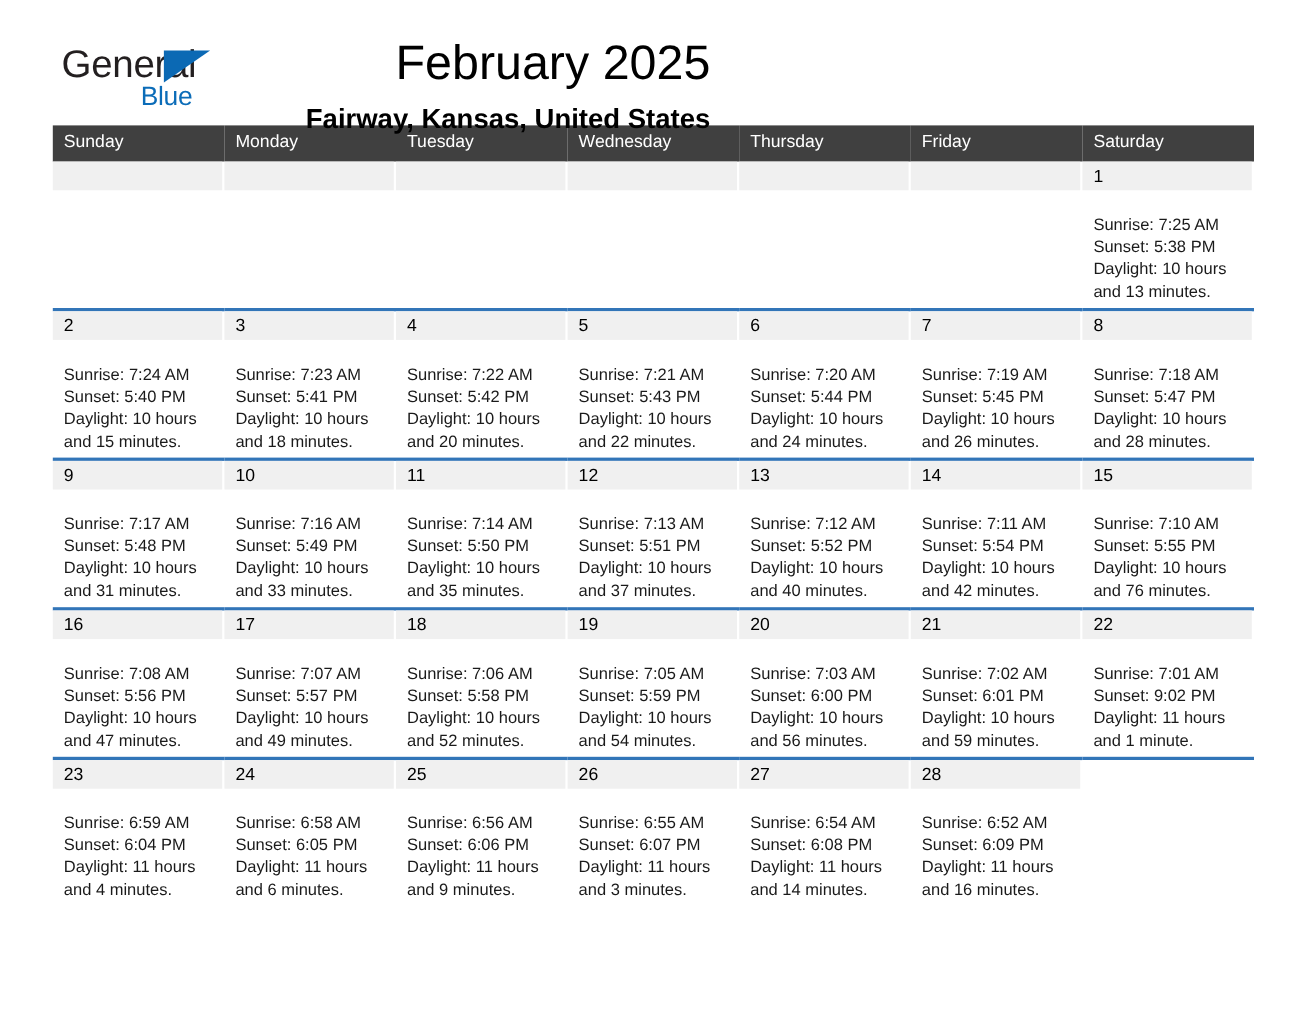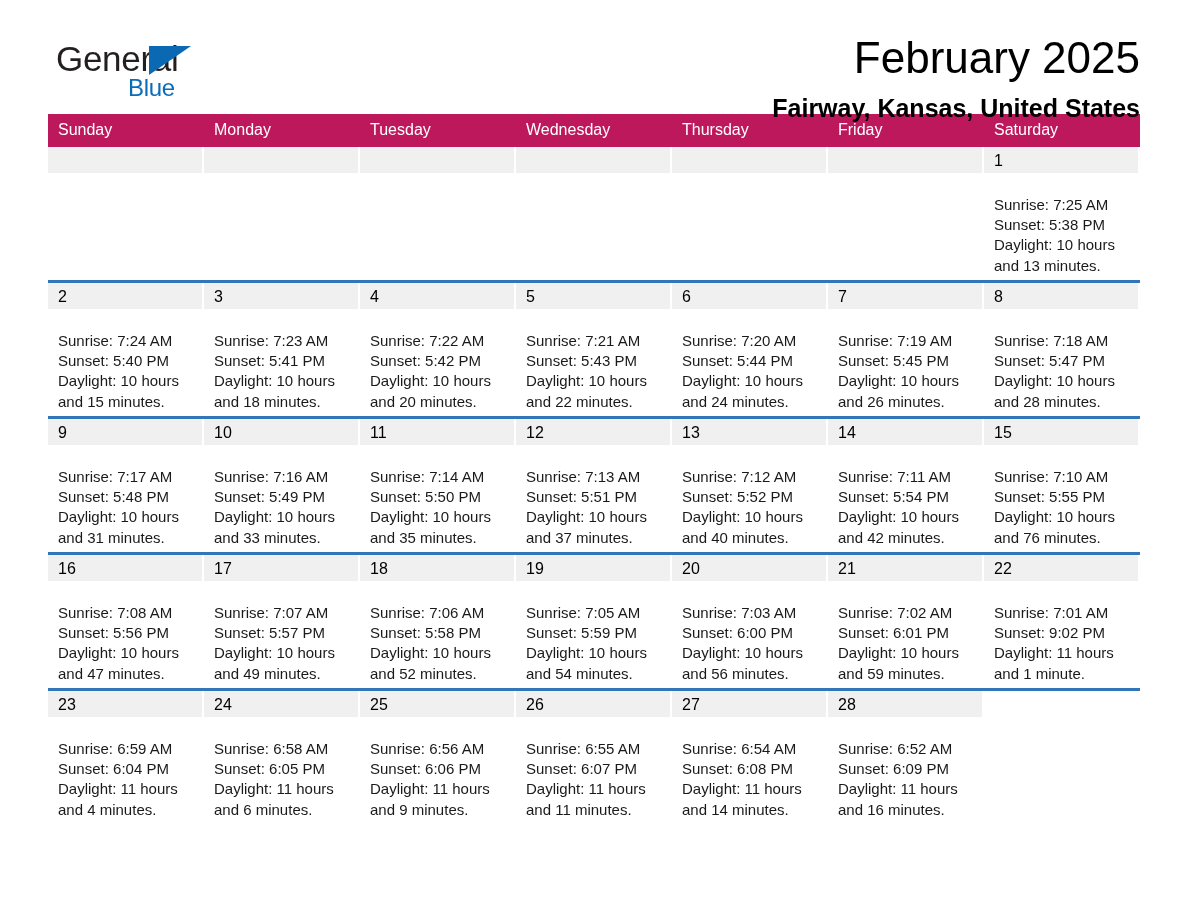--- a/index.html
+++ b/index.html
@@ -21,22 +21,20 @@
     box-sizing: border-box;
     padding: 0 48px;
   }
 
   
   .topbar {
     position: relative;
     height: 110px;
     display: flex;
     align-items: flex-start;
-    justify-content: space-between;
-    gap: 48px;
   }
   .logo {
     position: relative;
     margin-top: 40px;
     width: 230px;
     height: 70px;
   }
   .logo-general {
     position: absolute;
     left: 8px;
@@ -85,21 +83,21 @@
   }
 
   
   .calendar {
     width: 1092px;
     border-collapse: collapse;
     table-layout: fixed;
     margin-top: 4px;
   }
   .calendar th {
-    background: #be185d;
+    background: #404040;
     color: #ffffff;
     font-weight: normal;
     font-size: 16px;
     text-align: left;
     padding: 7px 0 8px 10px;
     border: none;
     line-height: 18px;
   }
   .week-row > td {
     border-top: 3px solid #3275b8;
@@ -493,21 +491,21 @@
               </div>
             </div>
           </td>
           <td>
             <div class="cell-inner">
               <div class="daynum-band">26</div>
               <div class="cell-body">
                 <div>Sunrise: 6:55 AM</div>
                 <div>Sunset: 6:07 PM</div>
                 <div>Daylight: 11 hours</div>
-                <div>and 11 minutes.</div>
+                <div>and 3 minutes.</div>
               </div>
             </div>
           </td>
           <td>
             <div class="cell-inner">
               <div class="daynum-band">27</div>
               <div class="cell-body">
                 <div>Sunrise: 6:54 AM</div>
                 <div>Sunset: 6:08 PM</div>
                 <div>Daylight: 11 hours</div>

